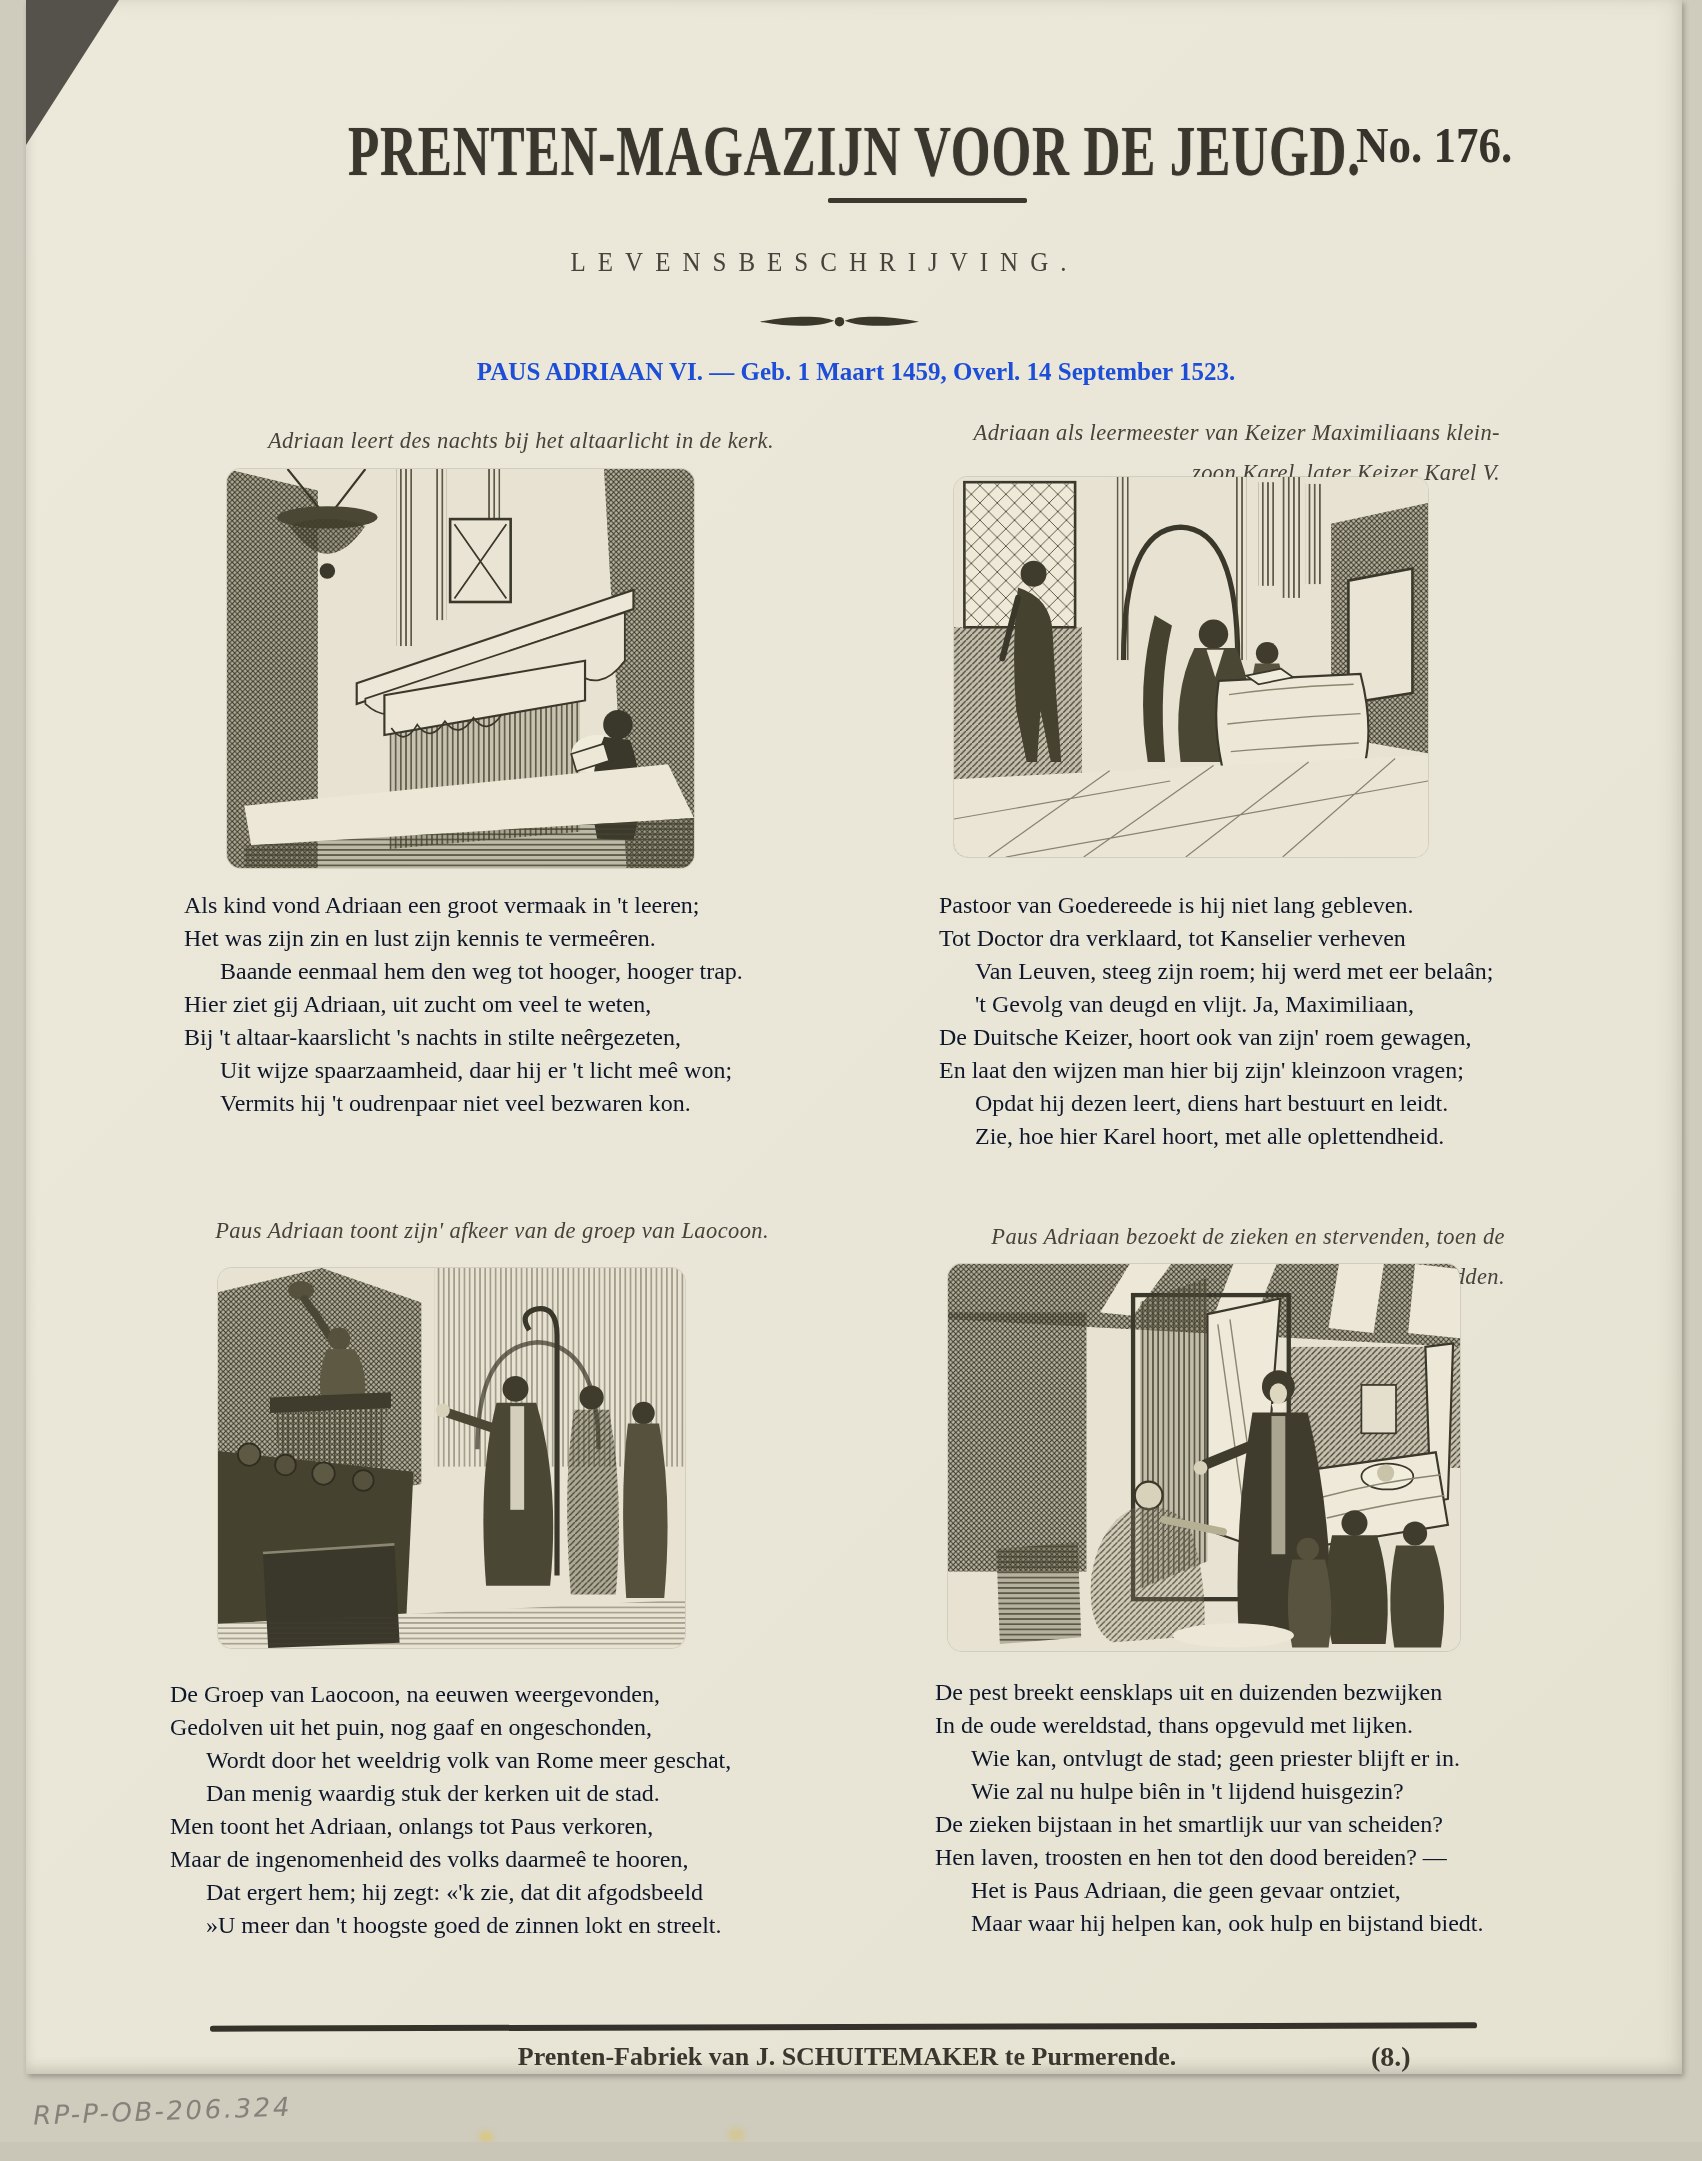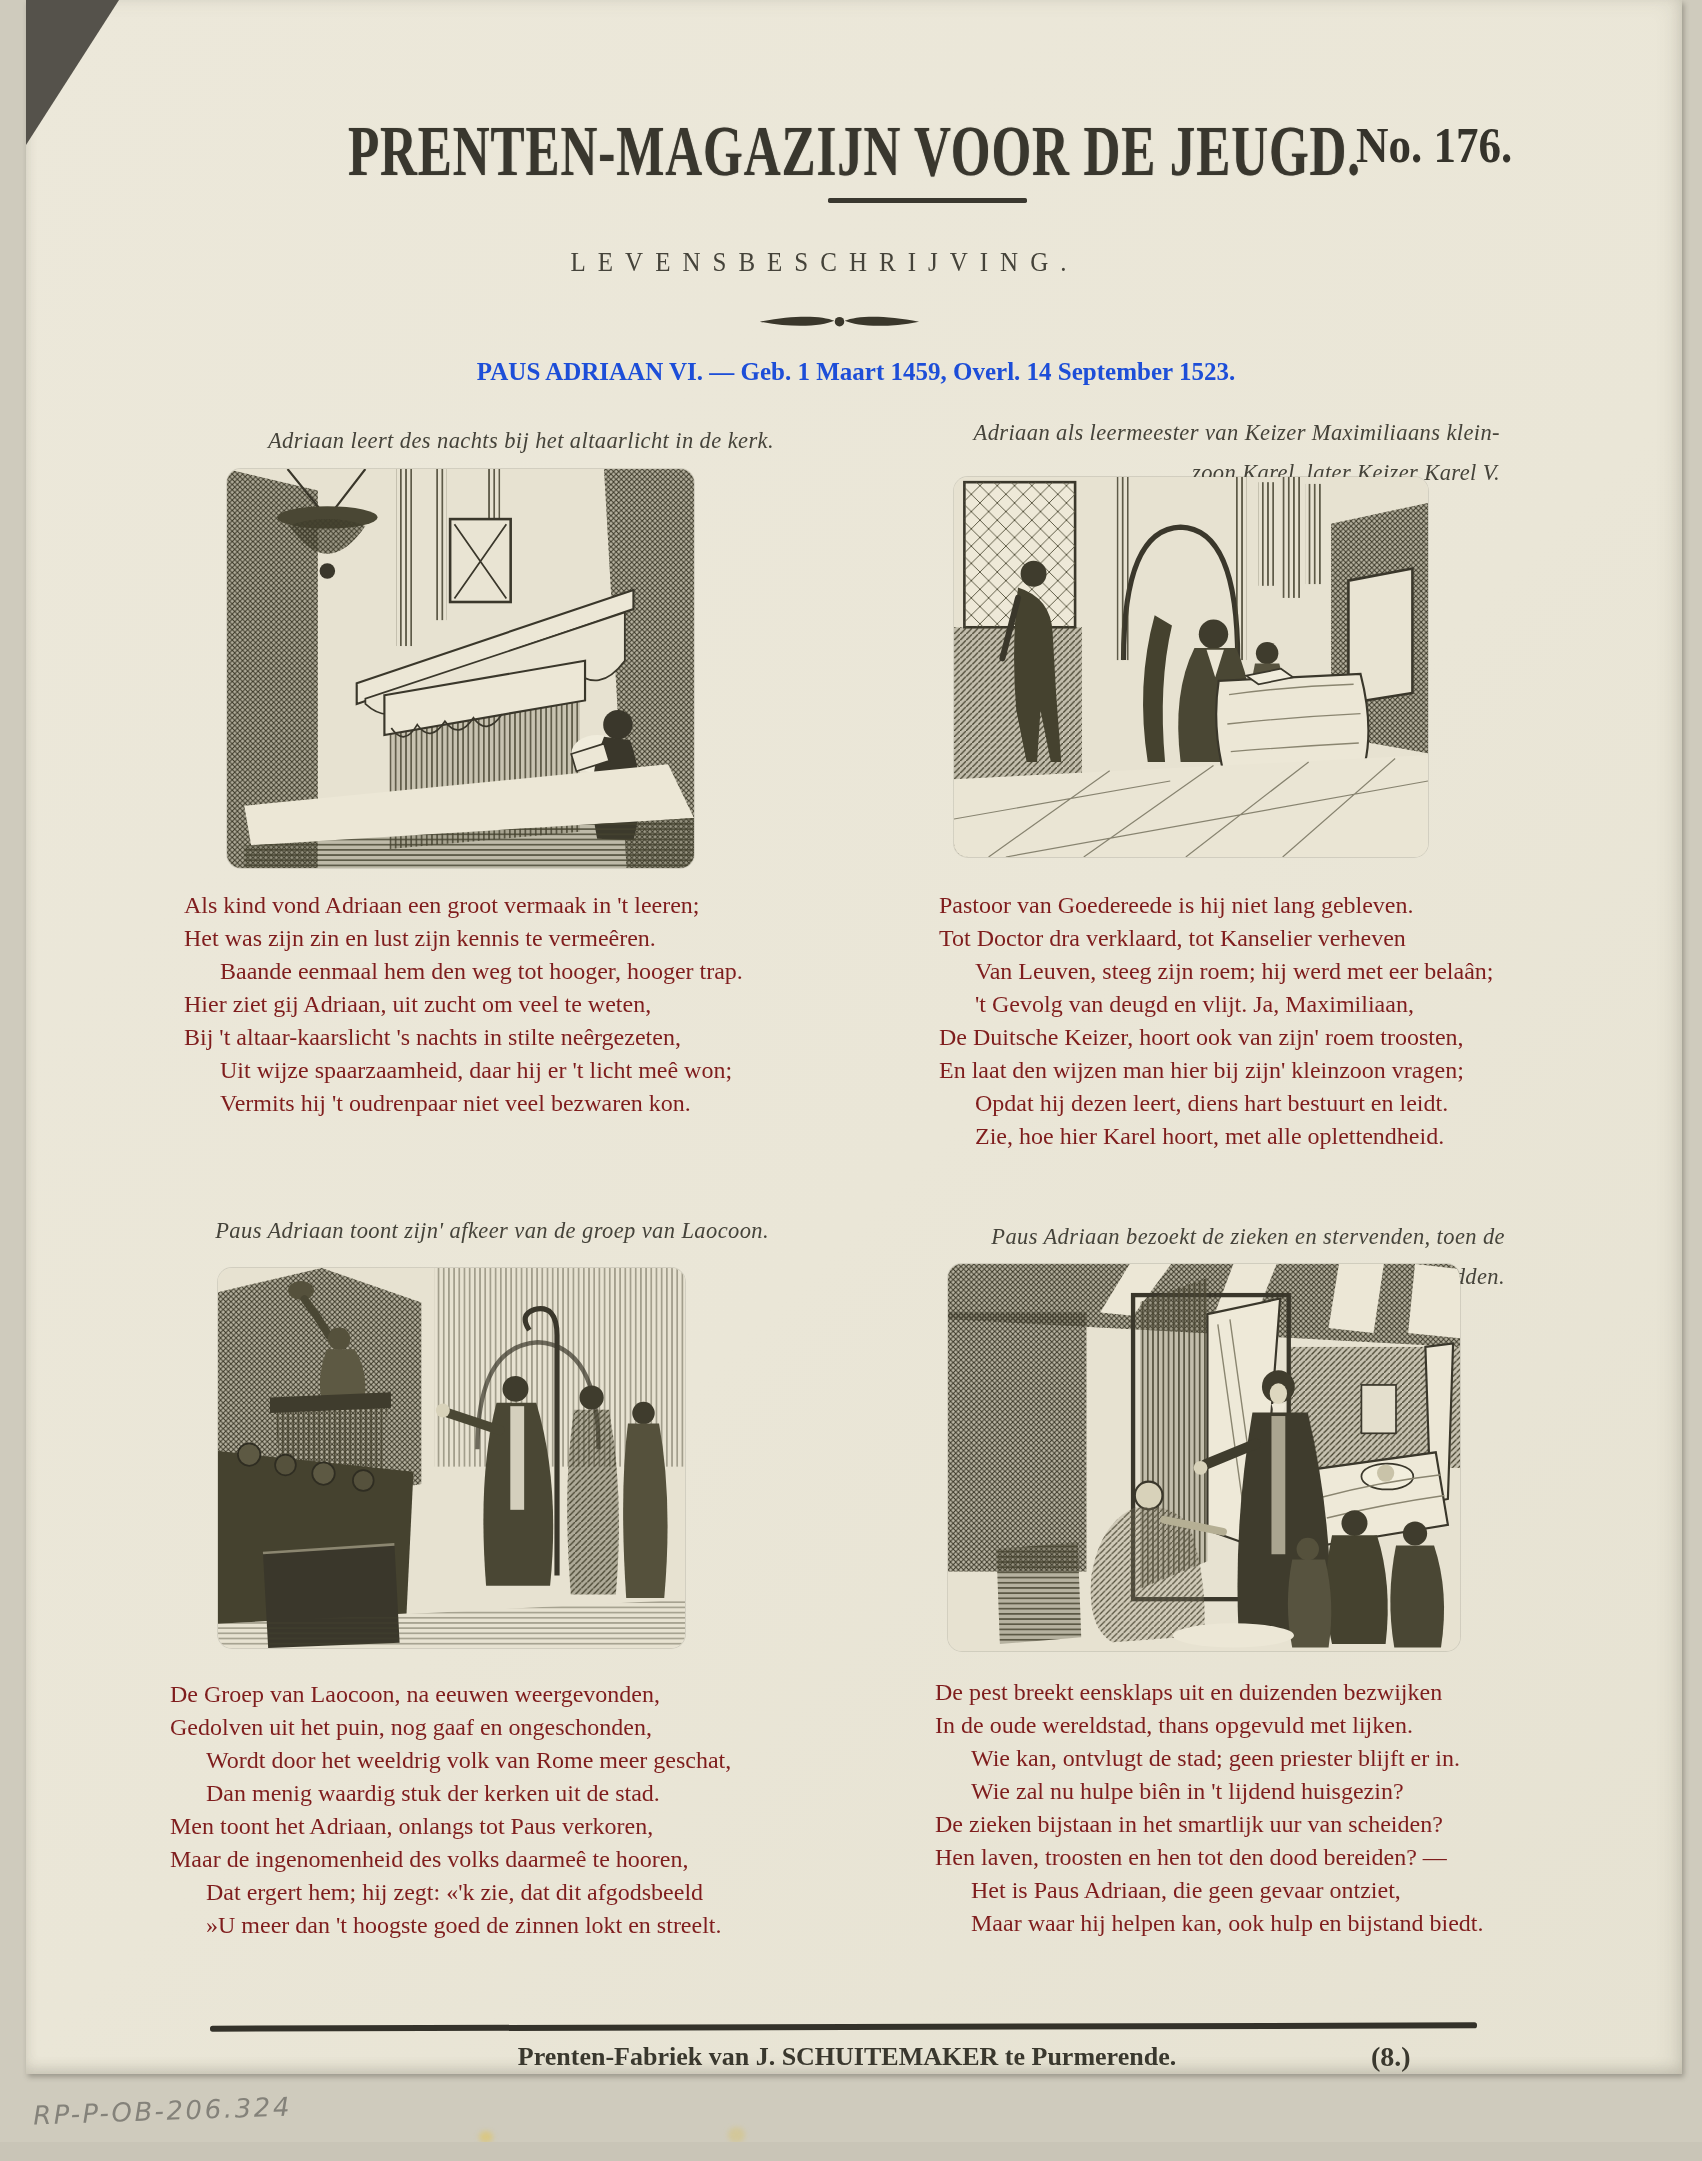--- a/index.html
+++ b/index.html
@@ -25,21 +25,21 @@
   #subject-heading{position:absolute;left:294px;top:358px;width:1124px;text-align:center;
          font-weight:700;font-size:25px;color:#1d4ed8;white-space:nowrap;}
 
   
   .panel-caption{position:absolute;text-align:right;font-style:italic;font-size:22.5px;
          line-height:40px;color:#45433a;letter-spacing:0.4px;}
   .caption-line{white-space:nowrap;}
   .woodcut-box{position:absolute;border-radius:14px;overflow:hidden;
          box-shadow:0 0 0 0.9px rgba(70,67,55,.15);}
   .woodcut-box svg{display:block;width:100%;height:100%;}
-  .verse{position:absolute;font-size:24px;line-height:33px;color:#7f1d1d;}
+  .verse{position:absolute;font-size:24px;line-height:33px;color:#0f172a;}
   .verse-line{white-space:nowrap;}
   .indent{padding-left:36px;}
 
   
   #footer-rule{position:absolute;left:210px;top:2024px;width:1267px;height:6px;background:#34322a;
          transform:rotate(-.15deg);border-radius:2.6px;}
   #imprint{position:absolute;left:285px;top:2042px;width:1124px;text-align:center;
          font-weight:700;font-size:26px;color:#3a382e;white-space:nowrap;}
   #sheet-number{position:absolute;left:1371px;top:2041px;font-weight:700;font-size:28px;color:#3a382e;}
 
@@ -165,21 +165,21 @@
       <polygon points="338,230 378,222 392,232 352,240" fill="#f0ecdc" stroke="#3a372b" stroke-width="2"></polygon>
       <polygon points="0,440 0,350 548,322 548,440" fill="#eae5d4"></polygon>
       <path d="M40 440L180 340 M150 440L300 334 M268 440L410 330 M380 440L510 326 M0 396L250 352 M60 440L548 352" stroke="#6e6a56" stroke-width="1.4" fill="none" opacity="0.8"></path>
     </svg>
   </div>
   <div class="verse" style="left:939px;top:889px;">
       <div class="verse-line">Pastoor van Goedereede is hij niet lang gebleven.</div>
       <div class="verse-line">Tot Doctor dra verklaard, tot Kanselier verheven</div>
       <div class="verse-line indent">Van Leuven, steeg zijn roem; hij werd met eer belaân;</div>
       <div class="verse-line indent">'t Gevolg van deugd en vlijt. Ja, Maximiliaan,</div>
-      <div class="verse-line">De Duitsche Keizer, hoort ook van zijn' roem troosten,</div>
+      <div class="verse-line">De Duitsche Keizer, hoort ook van zijn' roem gewagen,</div>
       <div class="verse-line">En laat den wijzen man hier bij zijn' kleinzoon vragen;</div>
       <div class="verse-line indent">Opdat hij dezen leert, diens hart bestuurt en leidt.</div>
       <div class="verse-line indent">Zie, hoe hier Karel hoort, met alle oplettendheid.</div>
     </div>
 
   <div class="panel-caption" style="left:138px;top:1211px;width:631px;">
       <div class="caption-line">Paus Adriaan toont zijn' afkeer van de groep van Laocoon.</div>
     </div>
   <div class="woodcut-box" style="left:218px;top:1268px;width:467px;height:380px;">
     <svg viewBox="0 0 540 440" preserveAspectRatio="none">

